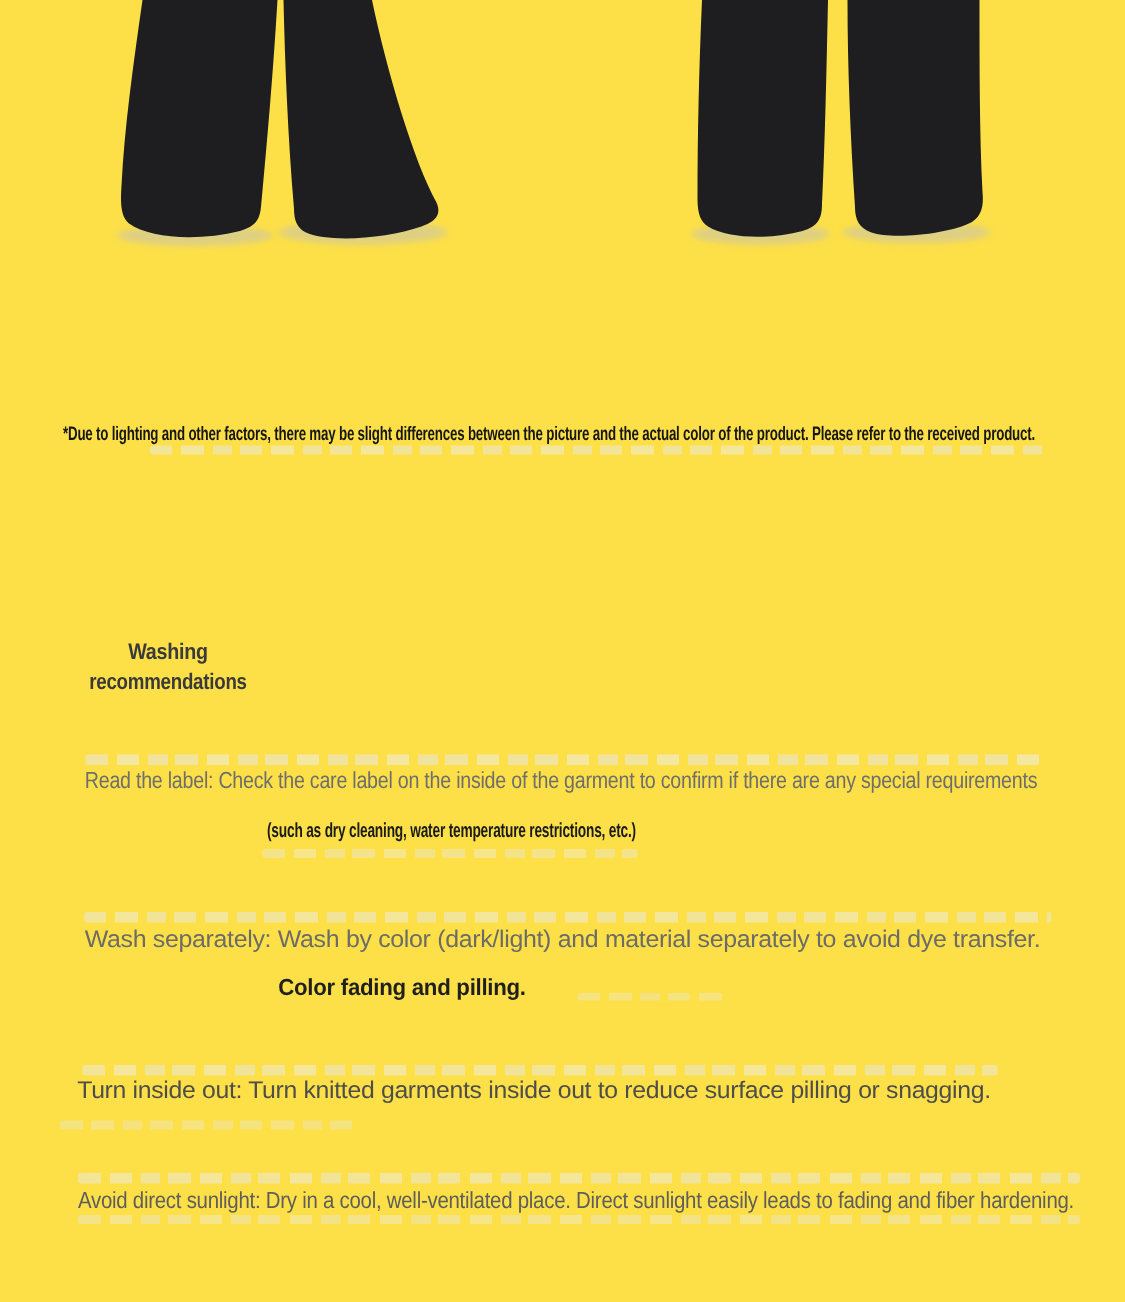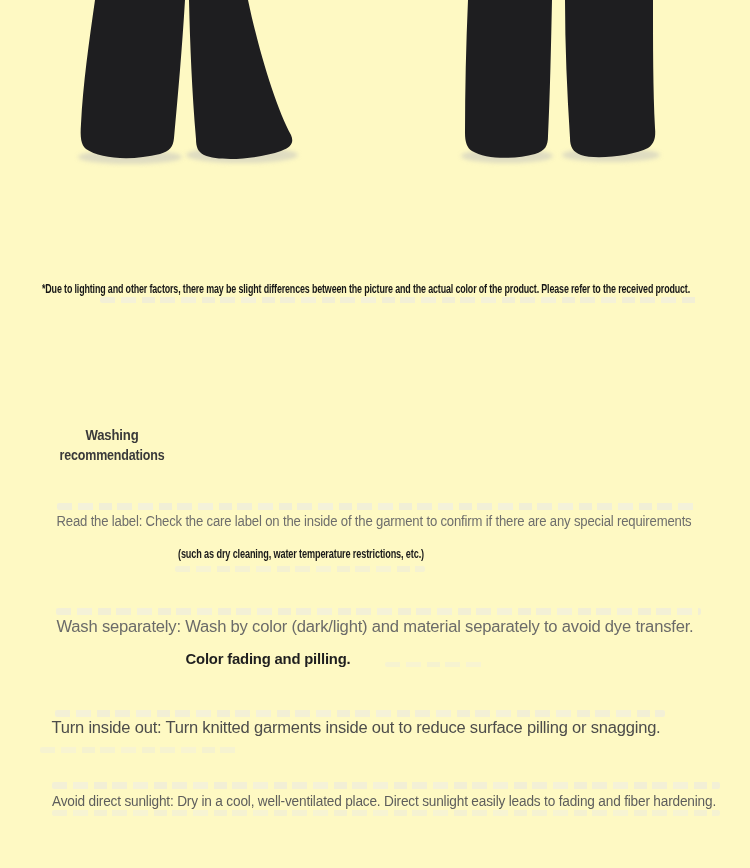--- a/index.html
+++ b/index.html
@@ -2,21 +2,21 @@
 <html><head>
 <meta charset="utf-8">
 <title>Product Detail — Washing Recommendations</title>
 <style>
   html,body{margin:0;padding:0;}
   body{
     width:750px;height:868px;overflow:hidden;position:relative;
     background:#ffffff;
     font-family:"Liberation Sans", sans-serif;
   }
-  .stage{position:absolute;inset:0;width:750px;height:868px;background:#fef9c3;}
+  .stage{position:absolute;inset:0;width:750px;height:868px;background:#fde047;}
   .photo{position:absolute;top:0;}
   .fitline{
     position:absolute;
     white-space:nowrap;
     line-height:1.05;
     transform:translateX(-50%);
     transform-origin:center top;
     letter-spacing:-0.2px;
   }
   .ghost{

